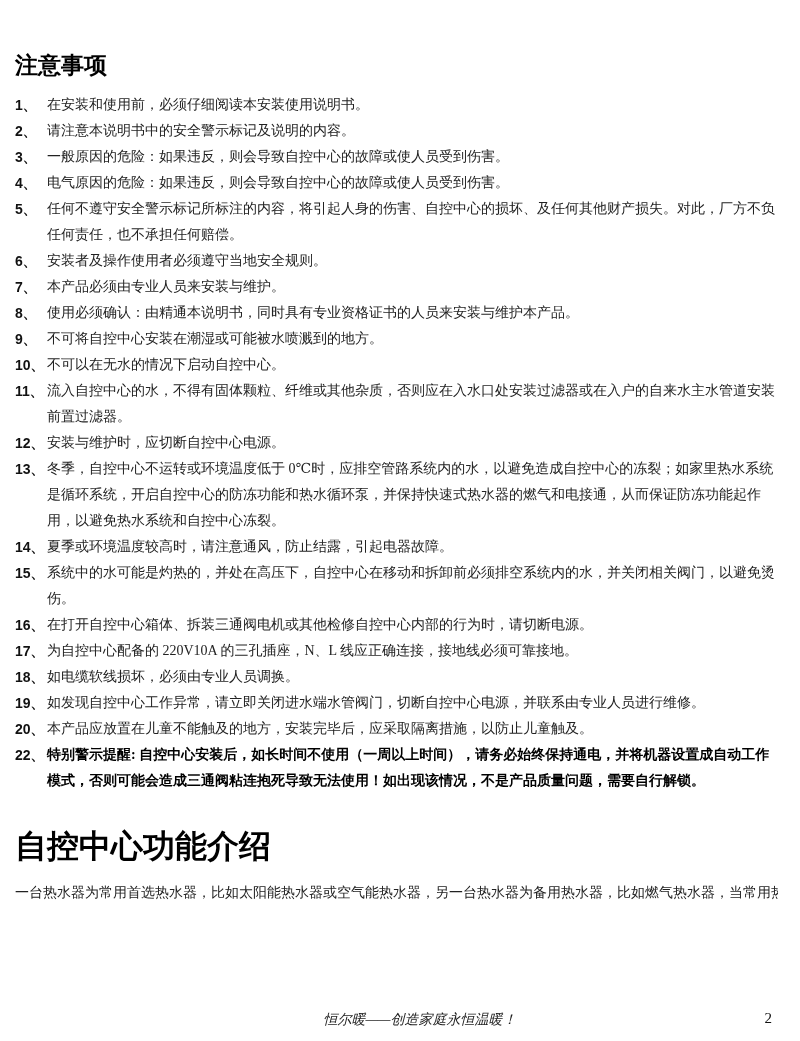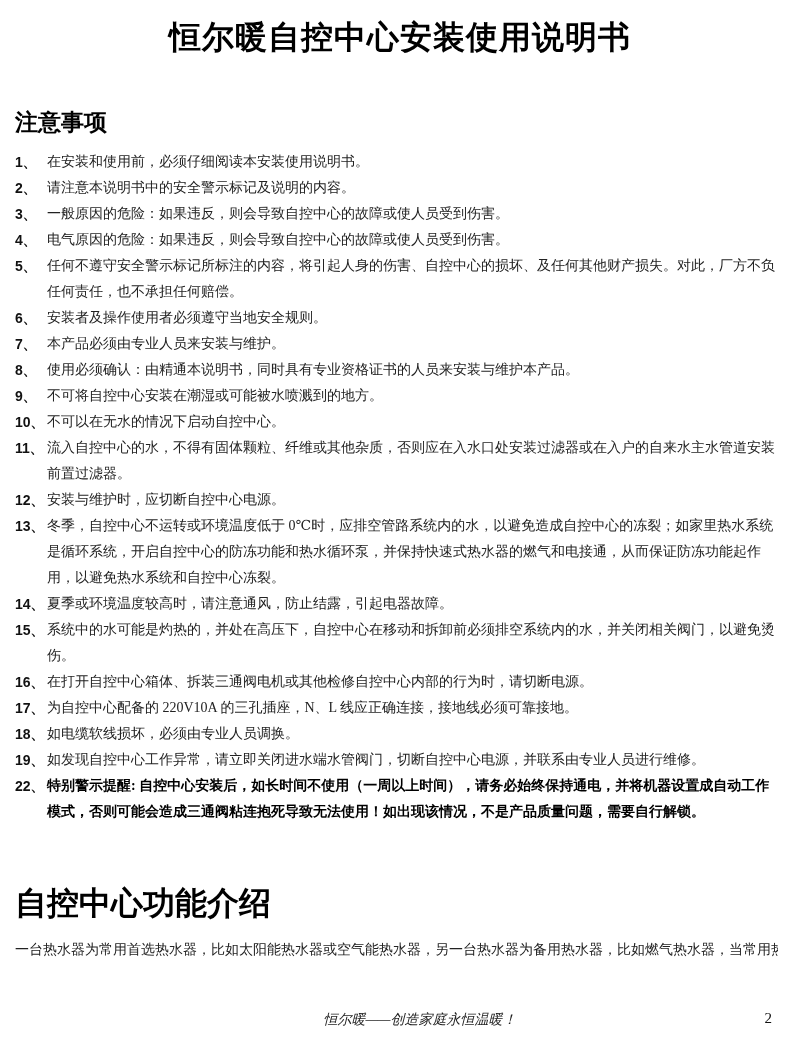--- a/index.html
+++ b/index.html
@@ -98,21 +98,20 @@
     font-style:normal;
     font-size:15px;
     color:#111;
   }
 </style>
 </head>
 <body>
 
 <div class="page">
 
-  <h1 class="doc-title">恒尔暖自控中心安装使用说明书</h1>
 
   <h2 class="sec-heading">注意事项</h2>
 
   <div class="notes-list">
     <div class="note-item">
         <span class="num">1、</span>
         <span class="txt">在安装和使用前，必须仔细阅读本安装使用说明书。</span>
       </div>
     <div class="note-item">
         <span class="num">2、</span>
@@ -178,20 +177,24 @@
         <span class="num">17、</span>
         <span class="txt">为自控中心配备的 220V10A 的三孔插座，N、L 线应正确连接，接地线必须可靠接地。</span>
       </div>
     <div class="note-item">
         <span class="num">18、</span>
         <span class="txt">如电缆软线损坏，必须由专业人员调换。</span>
       </div>
     <div class="note-item">
         <span class="num">19、</span>
         <span class="txt">如发现自控中心工作异常，请立即关闭进水端水管阀门，切断自控中心电源，并联系由专业人员进行维修。</span>
+      </div>
+    <div class="note-item">
+        <span class="num">20、</span>
+        <span class="txt">本产品应放置在儿童不能触及的地方，安装完毕后，应采取隔离措施，以防止儿童触及。</span>
       </div>
     <div class="note-item strong">
         <span class="num">22、</span>
         <span class="txt">特别警示提醒: 自控中心安装后，如长时间不使用（一周以上时间），请务必始终保持通电，并将机器设置成自动工作模式，否则可能会造成三通阀粘连抱死导致无法使用！如出现该情况，不是产品质量问题，需要自行解锁。</span>
       </div>
   </div>
 
   <h2 class="sec-heading fn-heading">自控中心功能介绍</h2>
 
 

